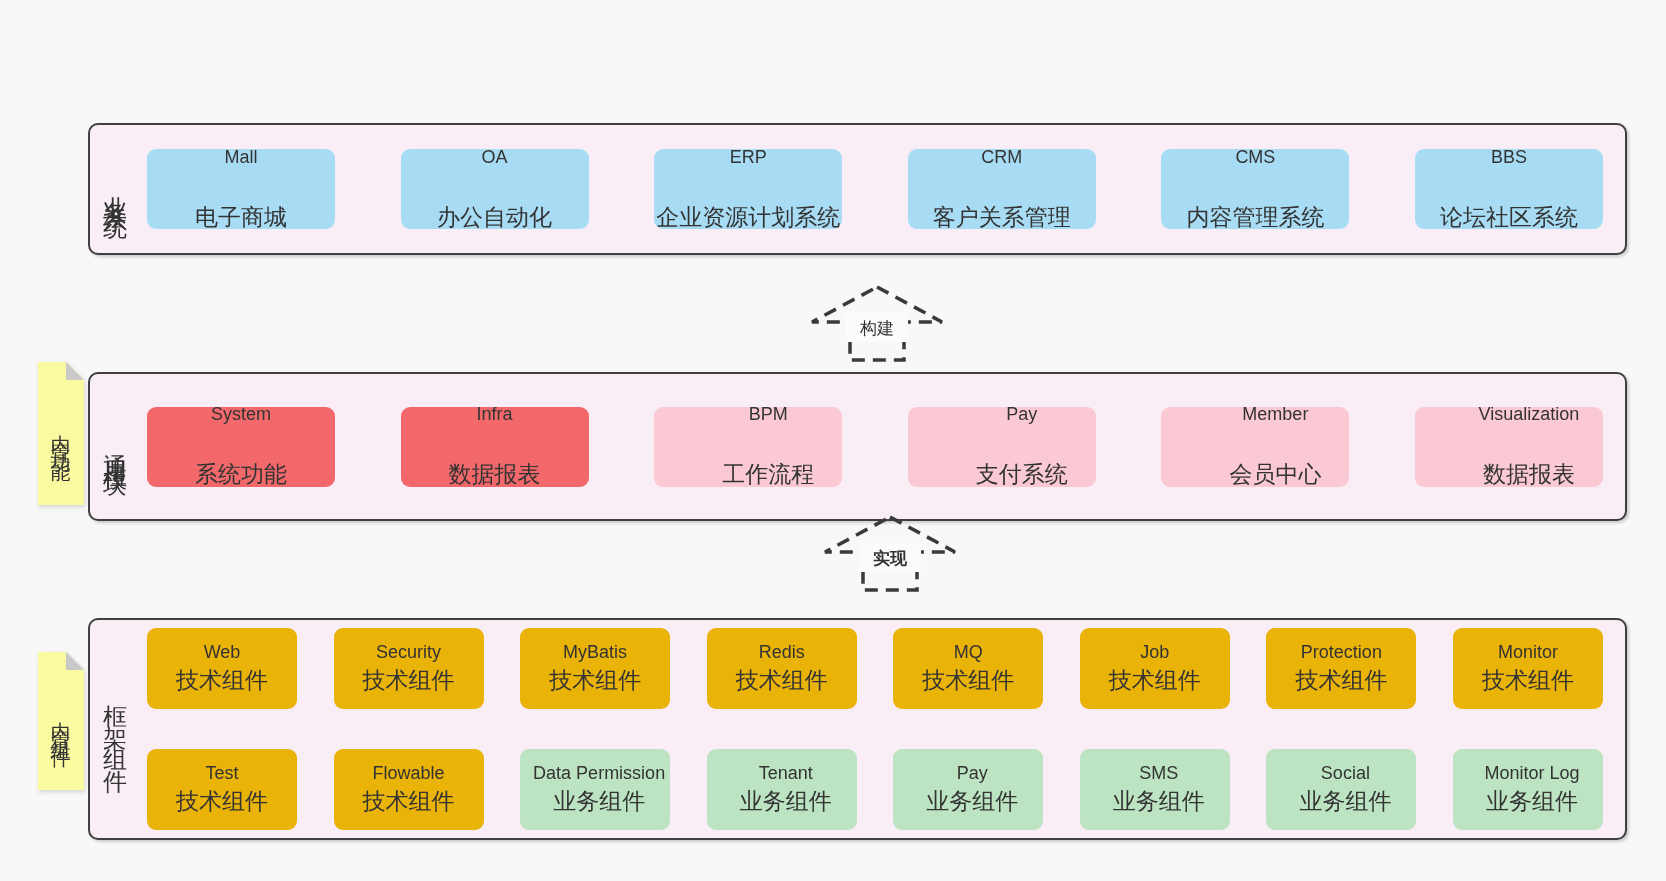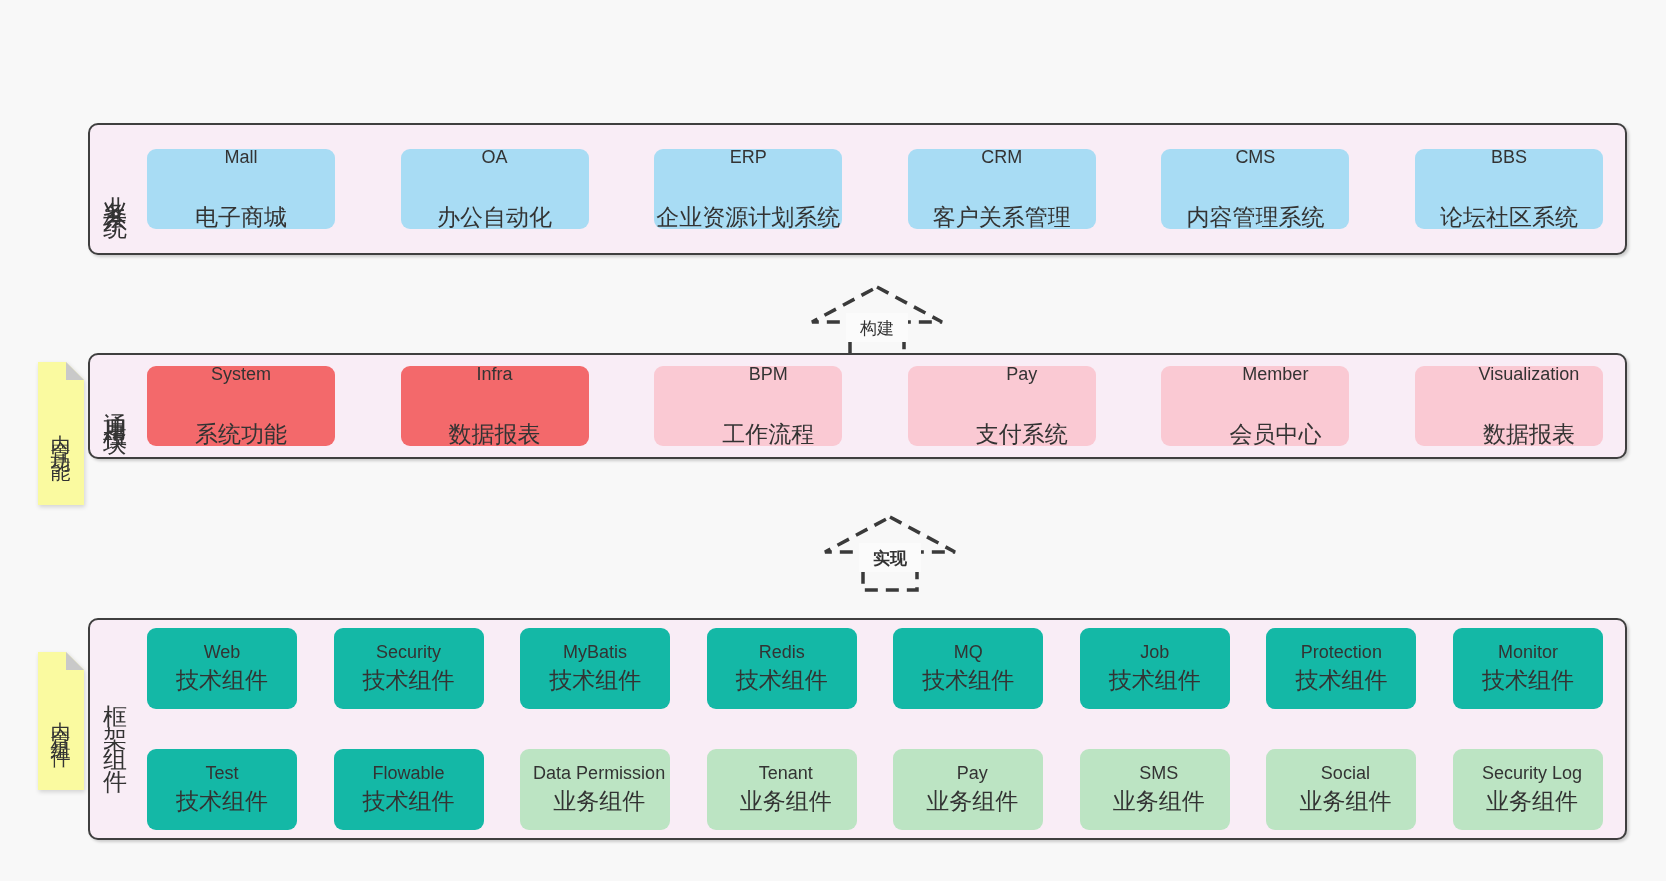--- a/index.html
+++ b/index.html
@@ -8,21 +8,21 @@
     font-family:"Liberation Sans","DejaVu Sans",sans-serif;color:#333;
   }
   
   .band{
     position:absolute;left:88px;width:1539px;box-sizing:border-box;
     background:#f9edf6;border:2px solid #3f3f3f;border-radius:10px;
     box-shadow:2px 2px 3px rgba(0,0,0,.18);
     display:flex;align-items:center;
   }
   .band-1{top:123px;height:132px;}
-  .band-2{top:353px;height:106px;justify-content:center;}
+  .band-2{top:372px;height:149px;justify-content:center;}
   .band-3{top:618px;height:222px;align-items:stretch;}
   .band-label{
     writing-mode:vertical-rl;text-orientation:upright;line-height:1;
     font-size:24px;letter-spacing:6px;margin-left:13px;color:#333;flex:0 0 auto;
     align-self:center;
   }
   .band-3 .band-label{letter-spacing:22px;}
   .band-row{
     flex:1;display:flex;justify-content:space-between;align-items:center;
     padding:0 22px 0 20px;
@@ -33,21 +33,21 @@
     box-sizing:border-box;border-radius:9px;display:flex;flex-direction:column;
     justify-content:center;align-items:center;text-align:center;line-height:1.38;
   }
   .node .t{font-size:18px;}
   .node .s{font-size:23px;}
   .wide{width:188px;height:80px;gap:32px;}
   .comp{width:150px;height:81px;}
   .blue{background:#a8dcf4;}
   .red{background:#f3696b;}
   .pink{background:#fac9d3;padding-left:40px;}
-  .green{background:#14b8a6;}
+  .green{background:#eab308;}
   .light-green{background:#bce4c3;padding-left:8px;}
   
   .arrow{position:absolute;width:150px;height:80px;}
   .arrow svg{display:block;}
   
   .sticky{position:absolute;width:46px;filter:drop-shadow(1px 2px 2px rgba(0,0,0,.15));}
   .sticky svg{display:block;position:absolute;left:0;top:0;}
   .sticky .sticky-text{
     position:relative;display:flex;justify-content:center;align-items:center;
     width:46px;height:100%;
@@ -198,21 +198,21 @@
         </div>
         <div class="node comp light-green">
           <div class="t">SMS</div>
           <div class="s">业务组件</div>
         </div>
         <div class="node comp light-green">
           <div class="t">Social</div>
           <div class="s">业务组件</div>
         </div>
         <div class="node comp light-green">
-          <div class="t">Security Log</div>
+          <div class="t">Monitor Log</div>
           <div class="s">业务组件</div>
         </div>
       </div>
     </div>
   </section>
 
   <div class="sticky sticky-1">
     <svg width="46" height="143" viewBox="0 0 46 143">
       <path d="M0,0 H28 L46,18 V143 H0 Z" fill="#fafaa0"></path>
       <path d="M28,0 L46,18 H28 Z" fill="#c9c9c9"></path>

